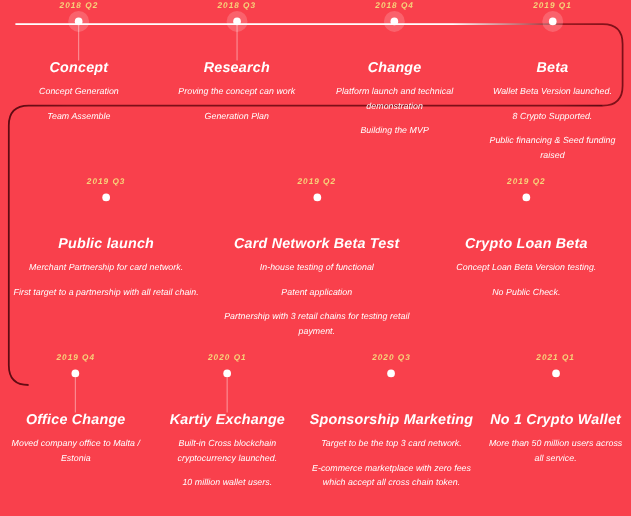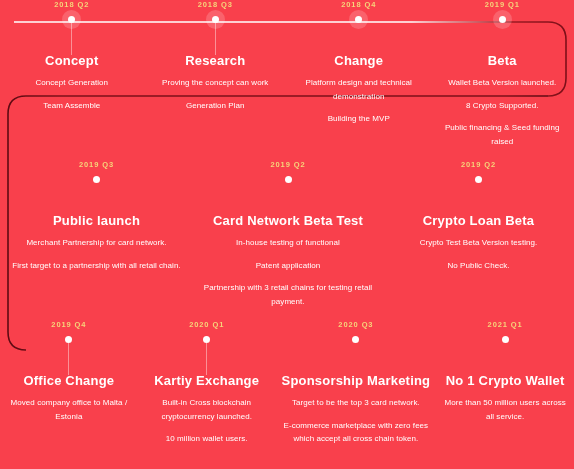--- a/index.html
+++ b/index.html
@@ -48,20 +48,21 @@
     display: flex;
     width: 574px;
   }
 
   .milestone {
     position: relative;
     flex: 1 1 0;
     box-sizing: border-box;
     padding: 0 6px;
     text-align: center;
+    font-style: italic;
   }
 
   
   .date {
     font-size: 7.5px;
     font-weight: bold;
     letter-spacing: 0.9px;
     color: #f6d37a;
     line-height: 10px;
     height: 11px;
@@ -195,21 +196,21 @@
         </div>
       </div>
 
       <div class="milestone">
         <div class="date">2018 Q4</div>
         <div class="dot-wrap">
           <span class="dot halo"></span>
         </div>
         <div class="body">
           <div class="title">Change</div>
-          <div class="line">Platform design and technical demonstration</div>
+          <div class="line">Platform launch and technical demonstration</div>
           <div class="line">Building the MVP</div>
         </div>
       </div>
 
       <div class="milestone">
         <div class="date">2019 Q1</div>
         <div class="dot-wrap">
           <span class="dot halo"></span>
         </div>
         <div class="body">
@@ -251,21 +252,21 @@
         </div>
       </div>
 
       <div class="milestone">
         <div class="date">2019 Q2</div>
         <div class="dot-wrap">
           <span class="dot"></span>
         </div>
         <div class="body">
           <div class="title">Crypto Loan Beta</div>
-          <div class="line">Crypto Test Beta Version testing.</div>
+          <div class="line">Concept Loan Beta Version testing.</div>
           <div class="line">No Public Check.</div>
         </div>
       </div>
 
     </div>
   </div>
 
   <div class="row row-3">
     <div class="milestones">
 

